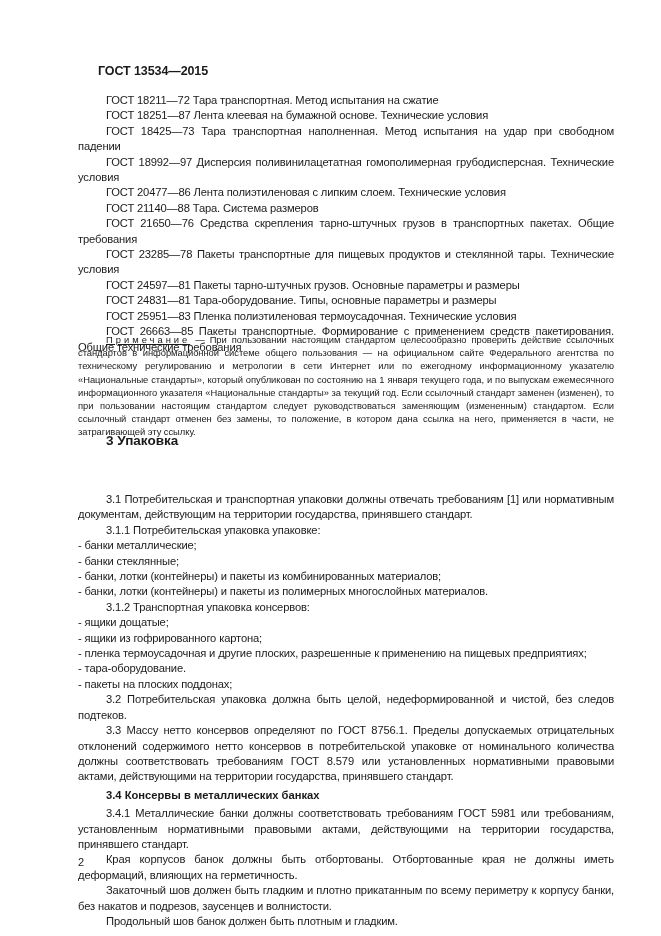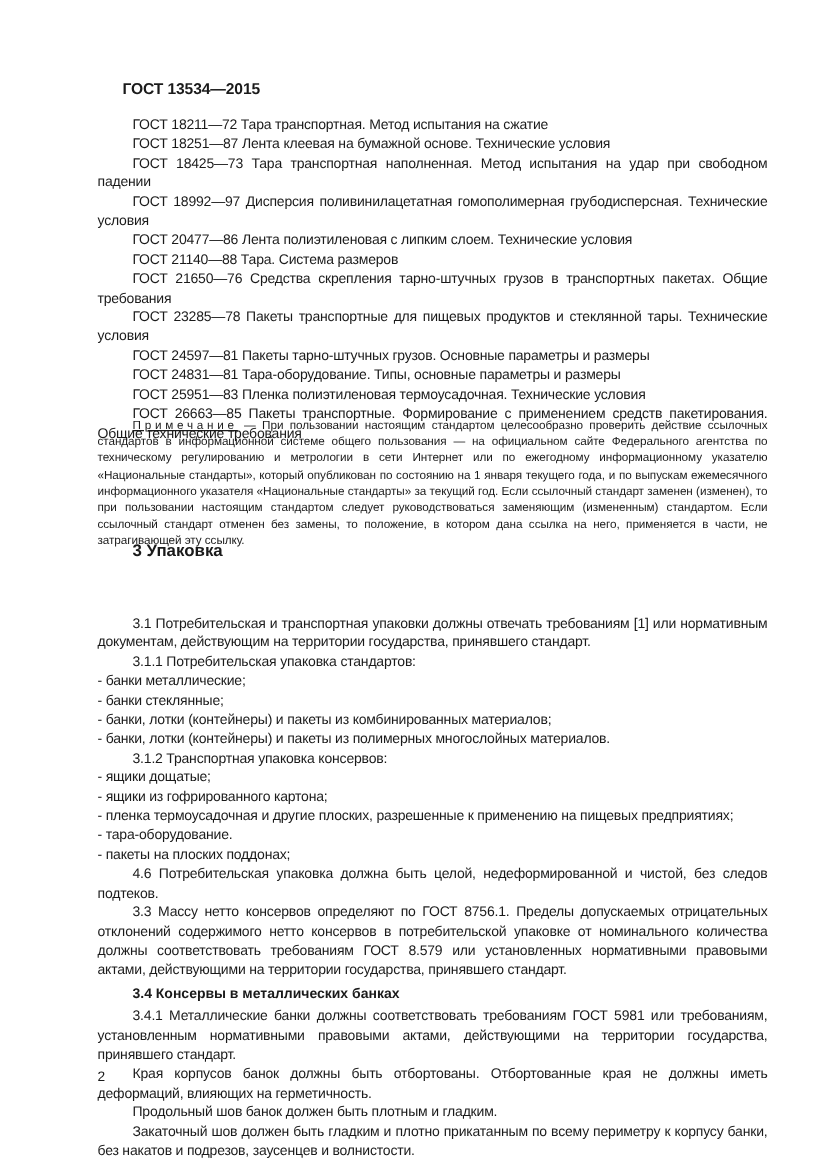--- a/index.html
+++ b/index.html
@@ -41,34 +41,34 @@
 
   <div class="note">
     <p class="p ind"><span class="sp">Примечание</span><span> — При пользовании настоящим стандартом целесообразно проверить действие ссылочных стандартов в информационной системе общего пользования — на официальном сайте Федерального агентства по техническому регулированию и метрологии в сети Интернет или по ежегодному информационному указателю «Национальные стандарты», который опубликован по состоянию на 1 января текущего года, и по выпускам ежемесячного информационного указателя «Национальные стандарты» за текущий год. Если ссылочный стандарт заменен (изменен), то при пользовании настоящим стандартом следует руководствоваться заменяющим (измененным) стандартом. Если ссылочный стандарт отменен без замены, то положение, в котором дана ссылка на него, применяется в части, не затрагивающей эту ссылку.</span></p>
   </div>
 </div>
 
 <div class="page">
   <div class="sec3">3  Упаковка</div>
   <div class="body3">
     <p class="p ind">3.1  Потребительская и транспортная упаковки должны отвечать требованиям [1] или нормативным документам, действующим на территории государства, принявшего стандарт.</p>
-    <p class="p ind">3.1.1  Потребительская упаковка стандартов:</p>
+    <p class="p ind">3.1.1  Потребительская упаковка упаковке:</p>
     <p class="p">-  банки металлические;</p>
     <p class="p">-  банки стеклянные;</p>
     <p class="p">-  банки, лотки (контейнеры) и пакеты из комбинированных материалов;</p>
     <p class="p">-  банки, лотки (контейнеры) и пакеты из полимерных многослойных материалов.</p>
     <p class="p ind">3.1.2  Транспортная упаковка консервов:</p>
     <p class="p">-  ящики дощатые;</p>
     <p class="p">-  ящики из гофрированного картона;</p>
     <p class="p">-  пленка термоусадочная и другие плоских, разрешенные к применению на пищевых предприятиях;</p>
     <p class="p">-  тара-оборудование.</p>
     <p class="p">-  пакеты на плоских поддонах;</p>
-    <p class="p ind">4.6  Потребительская упаковка должна быть целой, недеформированной и чистой, без следов подтеков.</p>
+    <p class="p ind">3.2  Потребительская упаковка должна быть целой, недеформированной и чистой, без следов подтеков.</p>
     <p class="p ind">3.3  Массу нетто консервов определяют по ГОСТ 8756.1. Пределы допускаемых отрицательных отклонений содержимого нетто консервов в потребительской упаковке от номинального количества должны соответствовать требованиям ГОСТ 8.579 или установленных нормативными правовыми актами, действующими на территории государства, принявшего стандарт.</p>
     <div class="sub34">3.4  Консервы в металлических банках</div>
     <p class="p ind">3.4.1  Металлические банки должны соответствовать требованиям ГОСТ 5981 или требованиям, установленным нормативными правовыми актами, действующими на территории государства, принявшего стандарт.</p>
     <p class="p ind">Края корпусов банок должны быть отбортованы. Отбортованные края не должны иметь деформаций, влияющих на герметичность.</p>
+    <p class="p ind">Закаточный шов должен быть гладким и плотно прикатанным по всему периметру к корпусу банки, без накатов и подрезов, заусенцев и волнистости.</p>
     <p class="p ind">Продольный шов банок должен быть плотным и гладким.</p>
-    <p class="p ind">Закаточный шов должен быть гладким и плотно прикатанным по всему периметру к корпусу банки, без накатов и подрезов, заусенцев и волнистости.</p>
   </div>
 </div>
 
 <div class="pnum">2</div>
 
 </body></html>

